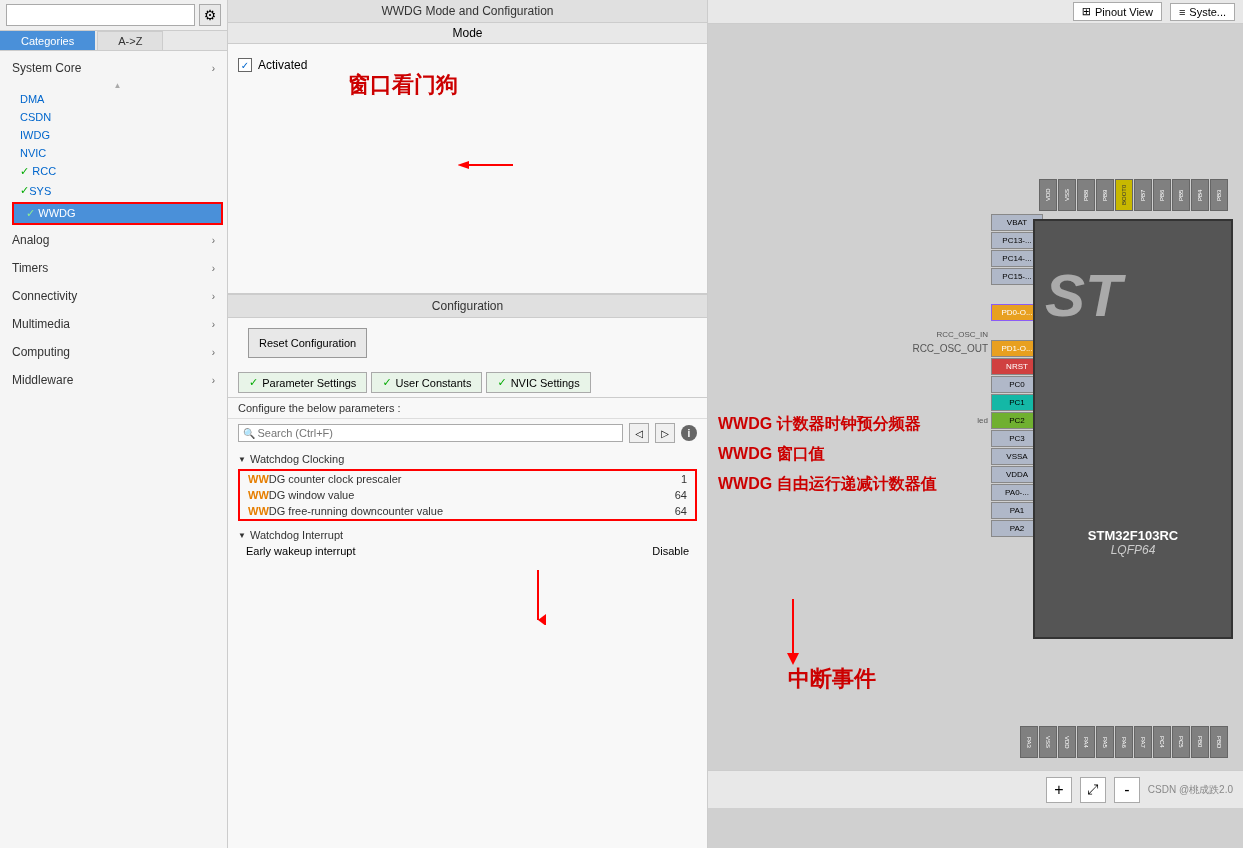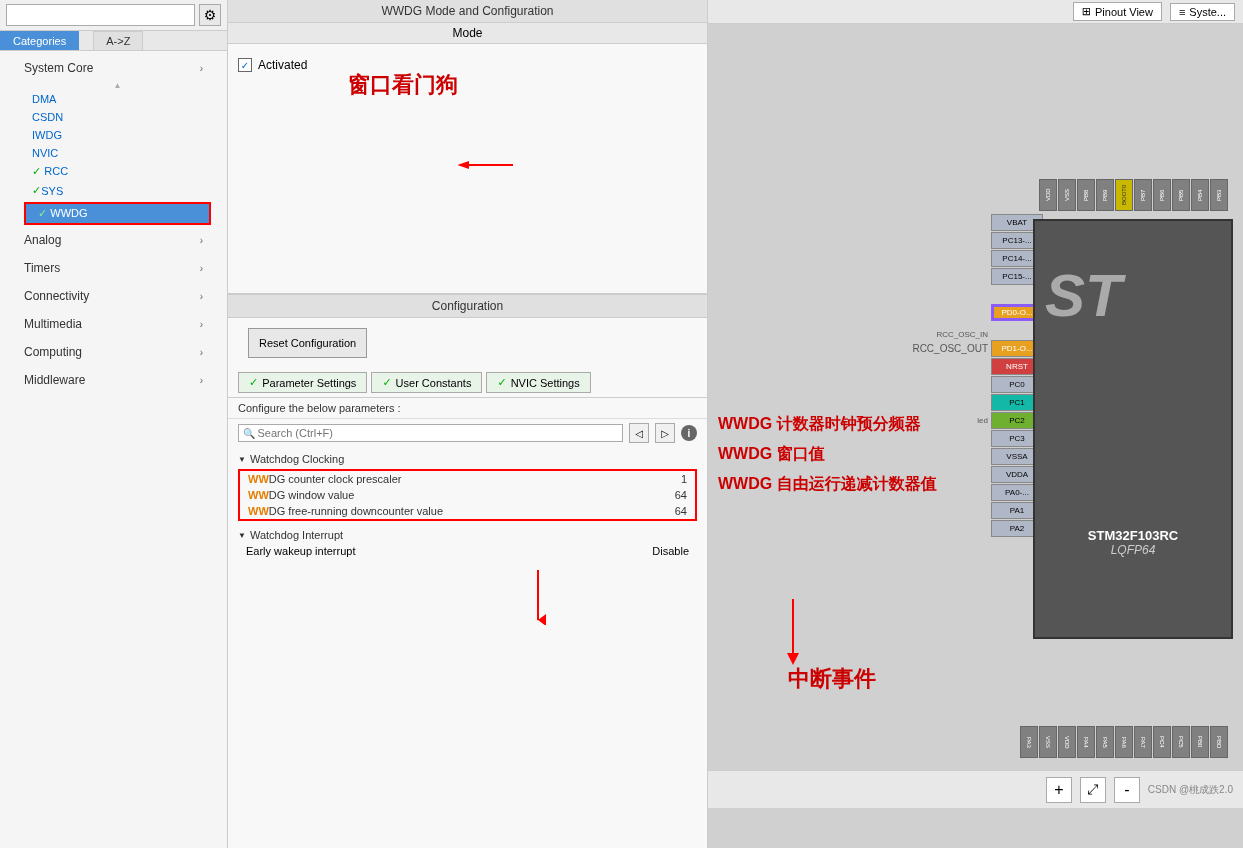--- a/index.html
+++ b/index.html
@@ -10,25 +10,25 @@
     
     .sidebar { width: 228px; background: #f5f5f5; border-right: 1px solid #ccc; display: flex; flex-direction: column; height: 848px; overflow: hidden; }
     
     .sidebar-top { padding: 4px 6px; display: flex; gap: 4px; border-bottom: 1px solid #ccc; background: #f0f0f0; align-items: center; }
     
     .search-box { flex: 1; border: 1px solid #aaa; background: white; padding: 2px 4px; font-size: 11px; height: 22px; }
     
     .gear-btn { width: 22px; height: 22px; background: #e8e8e8; border: 1px solid #aaa; cursor: pointer; display: flex; align-items: center; justify-content: center; font-size: 14px; }
     
     .tab-bar { display: flex; border-bottom: 1px solid #ccc; background: #e8e8e8; }
-    .tab { padding: 3px 12px; font-size: 11px; cursor: pointer; border: 1px solid #ccc; border-bottom: none; margin-right: 14px; }
+    .tab { padding: 3px 20px; font-size: 11px; cursor: pointer; border: 1px solid #ccc; border-bottom: none; margin-right: 2px; }
     .tab.active { background: #4a90d9; color: white; border-color: #4a90d9; }
     .tab.inactive { background: #e0e0e0; color: #333; }
     
-    .sidebar-content { flex: 1; overflow-y: auto; padding: 4px 12px; }
+    .sidebar-content { flex: 1; overflow-y: auto; padding: 4px 0; }
     
     .sidebar-section { margin-bottom: 2px; }
     .sidebar-section-header { display: flex; justify-content: space-between; align-items: center; padding: 6px 12px; cursor: pointer; font-size: 12px; color: #333; }
     .sidebar-section-header .chevron { font-size: 10px; color: #666; }
     
     .sidebar-items { padding-left: 8px; }
     .sidebar-item { padding: 3px 12px; font-size: 11px; cursor: pointer; color: #0066cc; }
     .sidebar-item.checked::before { content: '✓ '; color: #00aa00; }
     .sidebar-item.selected { background: #4a90d9; color: white; }
     .sidebar-item.selected::before { content: '✓ '; color: #90ee90; }
@@ -321,21 +321,21 @@
         <div style="display:flex;align-items:center;gap:3px;">
           <span style="font-size:8px;color:#555;min-width:80px;text-align:right;"></span>
           <div style="width:52px;height:17px;background:#b0b8c8;border:1px solid #888;display:flex;align-items:center;justify-content:center;font-size:8px;">PC14-...</div>
         </div>
         <div style="display:flex;align-items:center;gap:3px;">
           <span style="font-size:8px;color:#555;min-width:80px;text-align:right;"></span>
           <div style="width:52px;height:17px;background:#b0b8c8;border:1px solid #888;display:flex;align-items:center;justify-content:center;font-size:8px;">PC15-...</div>
         </div>
         <div style="display:flex;align-items:center;gap:3px;">
           <span style="font-size:8px;color:#555;min-width:80px;text-align:right;margin-top:44px;">RCC_OSC_IN</span>
-          <div style="width:52px;height:17px;background:#e8a020;border:3px solid #8b5cf6;display:flex;align-items:center;justify-content:center;font-size:8px;color:white;">PD0-O...</div>
+          <div style="width:52px;height:17px;background:#e8a020;border:1px solid #8b5cf6;display:flex;align-items:center;justify-content:center;font-size:8px;color:white;">PD0-O...</div>
         </div>
         <div style="display:flex;align-items:center;gap:3px;">
           <span style="font-size:10px;color:#555;min-width:80px;text-align:right;">RCC_OSC_OUT</span>
           <div style="width:52px;height:17px;background:#e8a020;border:1px solid #888;display:flex;align-items:center;justify-content:center;font-size:8px;color:white;">PD1-O...</div>
         </div>
         <div style="display:flex;align-items:center;gap:3px;">
           <span style="font-size:8px;color:#555;min-width:80px;text-align:right;"></span>
           <div style="width:52px;height:17px;background:#d04040;border:1px solid #888;display:flex;align-items:center;justify-content:center;font-size:8px;color:white;">NRST</div>
         </div>
         <div style="display:flex;align-items:center;gap:3px;">

